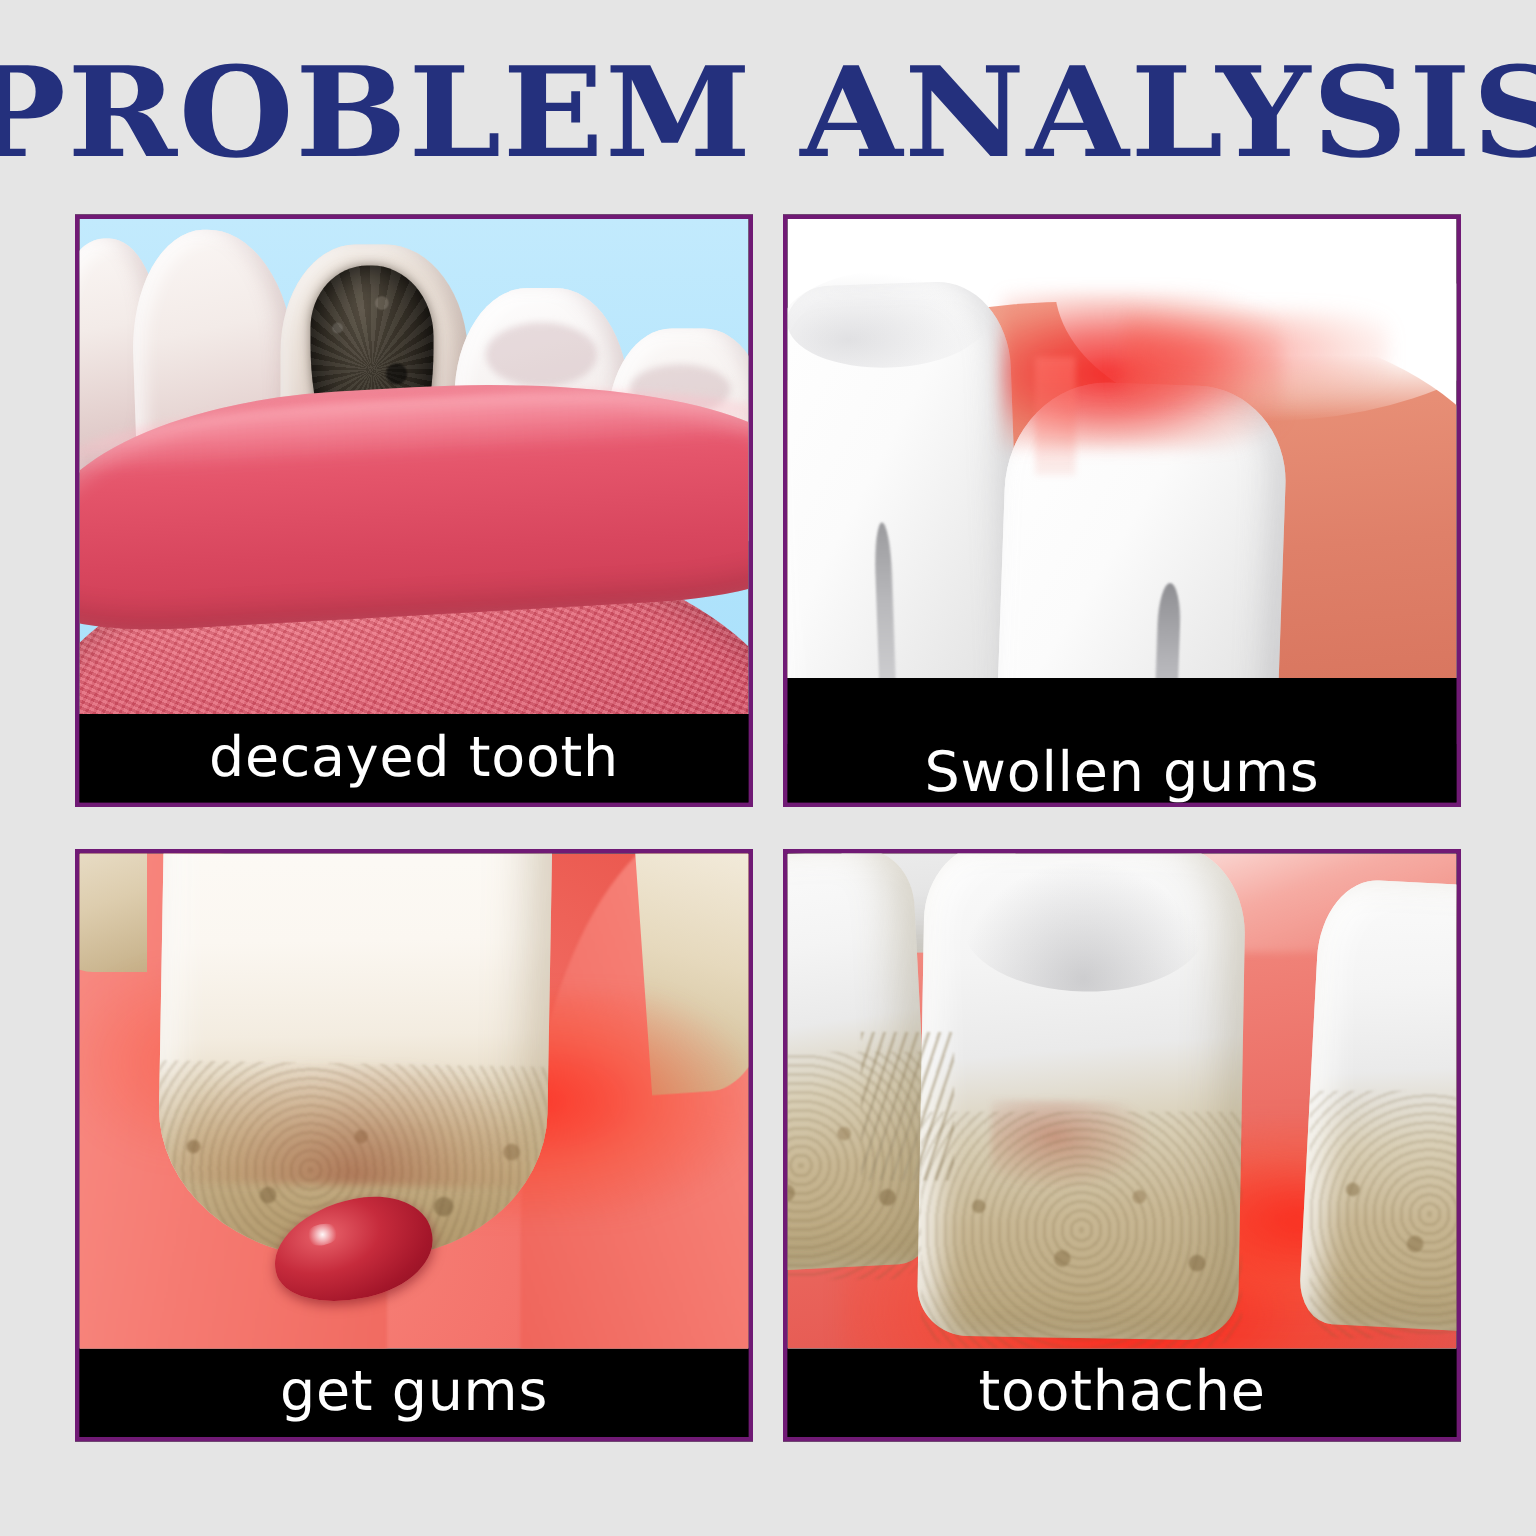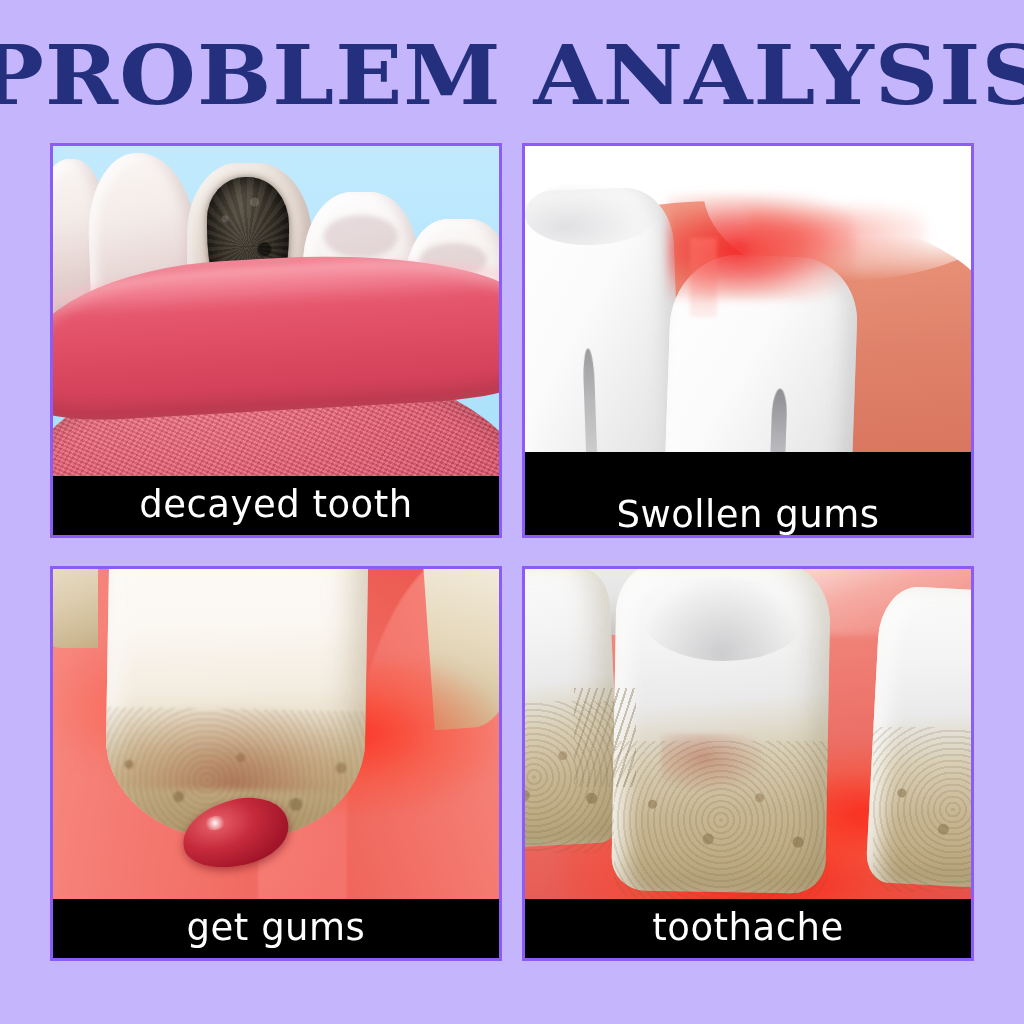--- a/index.html
+++ b/index.html
@@ -10,21 +10,21 @@
     height: 1024px;
     background: #ffffff;
     font-family: "Liberation Sans", sans-serif;
     overflow: hidden;
   }
 
   #poster {
     position: relative;
     width: 1024px;
     height: 1024px;
-    background: #c4b5fd;
+    background: #e5e5e5;
   }
 
   
   #title {
     position: absolute;
     left: 0;
     top: 34px;
     width: 1024px;
     text-align: center;
     font-family: "DejaVu Serif", "Liberation Serif", serif;
@@ -50,21 +50,21 @@
     grid-template-columns: 452px 452px;
     grid-template-rows: 395px 395px;
     column-gap: 20px;
     row-gap: 28px;
   }
 
   .card {
     position: relative;
     width: 452px;
     height: 395px;
-    border: 3px solid #8b5cf6;
+    border: 3px solid #701a75;
     background: #000000;
     overflow: hidden;
     display: flex;
     flex-direction: column;
   }
 
   .card-image {
     position: relative;
     width: 100%;
     height: 330px;

